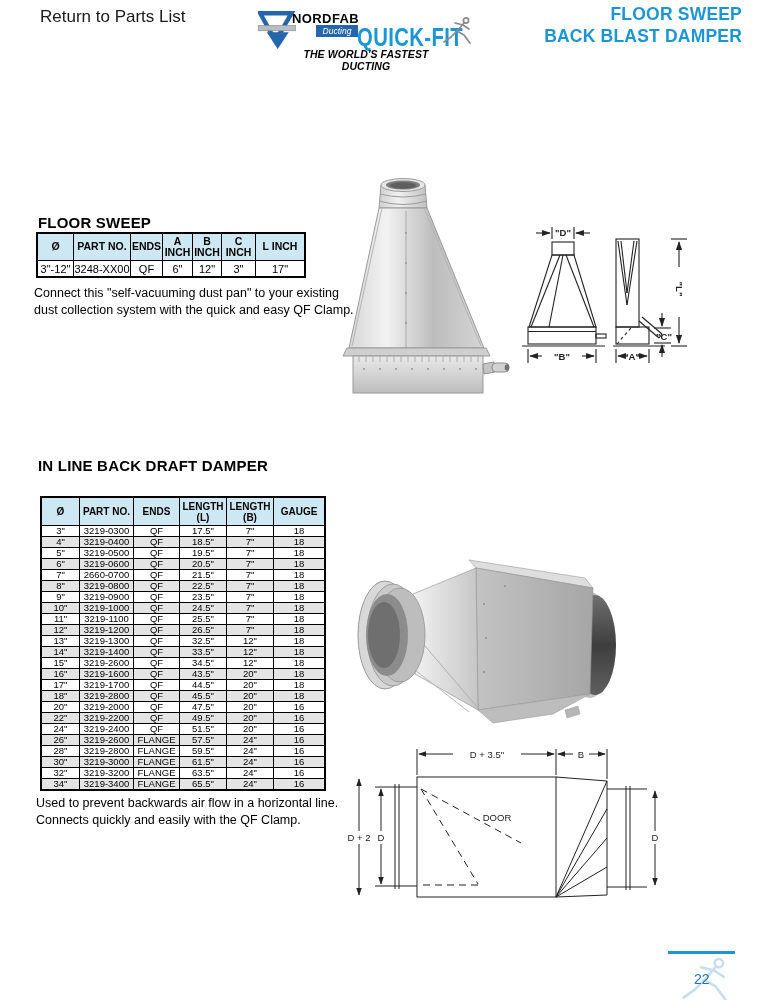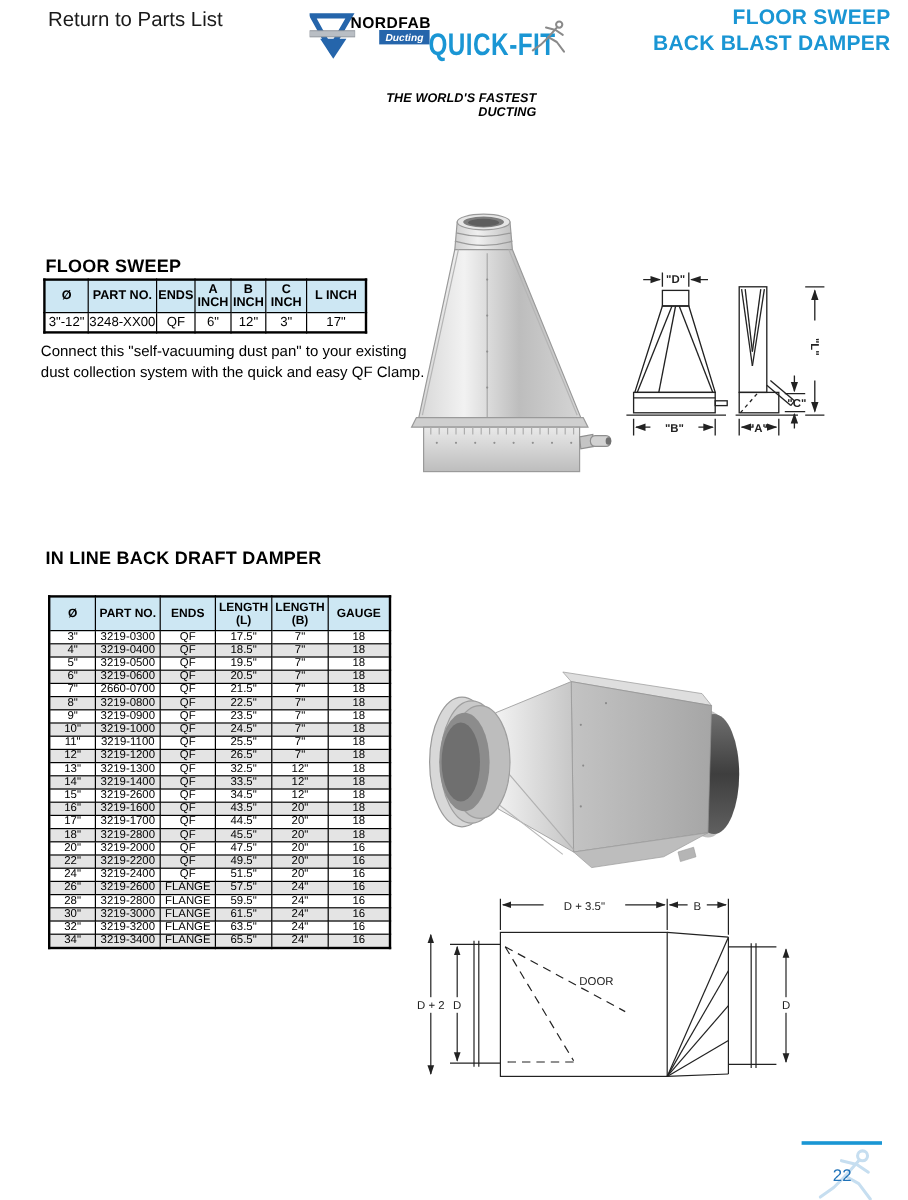--- a/index.html
+++ b/index.html
@@ -5,25 +5,25 @@
   html,body{margin:0;padding:0;background:#fff;}
   #page{position:relative;width:757px;height:1000px;background:#fff;overflow:hidden;
         font-family:"Liberation Sans", sans-serif;color:#000;}
   .abs{position:absolute;}
   
   .return-link{left:4px;top:7px;font-size:17px;color:#1a1a1a;margin-left:36px;}
   .hdr-title{right:15px;top:3px;text-align:right;font-weight:800;font-size:17.5px;
              line-height:22px;color:#1a96d4;letter-spacing:.2px;}
   .brand-name{left:292px;top:11px;font-size:13px;font-weight:900;letter-spacing:.4px;}
   .ducting-box{left:316px;top:25px;width:42px;height:12px;background:#2565ab;color:#fff;
-               font-size:8.5px;font-weight:700;font-style:italic;text-align:center;line-height:12px;}
+               font-size:8.5px;font-weight:400;font-style:italic;text-align:center;line-height:12px;}
   .quickfit{left:357px;top:22px;font-size:26px;font-weight:800;color:#1a96d4;
             transform:scaleX(.78);transform-origin:left top;white-space:nowrap;letter-spacing:.5px;}
-  .tagline{left:285px;top:48px;width:162px;text-align:right;font-size:10.5px;
-           font-weight:900;font-style:italic;letter-spacing:.1px;margin-top:28px;}
+  .tagline{left:285px;top:48px;width:162px;text-align:center;font-size:10.5px;
+           font-weight:900;font-style:italic;letter-spacing:.1px;}
   
   .sec-title{font-size:15px;font-weight:800;letter-spacing:.2px;}
   .fs-title{left:38px;top:214px;}
   .bd-title{left:38px;top:457px;}
   .desc{font-size:12.5px;line-height:16.5px;white-space:pre-line;}
   .fs-desc{left:34px;top:285px;}
   .bd-desc{left:36px;top:795px;}
   
   table.spec{border-collapse:collapse;table-layout:fixed;border:2px solid #000;}
   table.spec th,table.spec td{border:1px solid #000;text-align:center;padding:0;}
@@ -447,20 +447,22 @@
           <td>34"</td>
           <td>3219-3400</td>
           <td>FLANGE</td>
           <td>65.5"</td>
           <td>24"</td>
           <td>16</td>
         </tr>
       </tbody>
   </table>
 
+  <div class="abs desc bd-desc" style="width:330px">Used to prevent backwards air flow in a horizontal line.
+Connects quickly and easily with the QF Clamp.</div>
 
   <svg class="abs" style="left:357px;top:542px" width="260" height="190" viewBox="0 0 260 190">
     <defs>
       <linearGradient id="bdFront" x1="0" y1="0" x2="1" y2="0">
         <stop offset="0" stop-color="#c3c3c3"></stop>
           <stop offset="1" stop-color="#a6a6a6"></stop>
       </linearGradient>
       <linearGradient id="bdCone" x1="0" y1="0" x2="1" y2="0">
         <stop offset="0" stop-color="#f2f2f2"></stop>
           <stop offset="1" stop-color="#c6c6c6"></stop>

